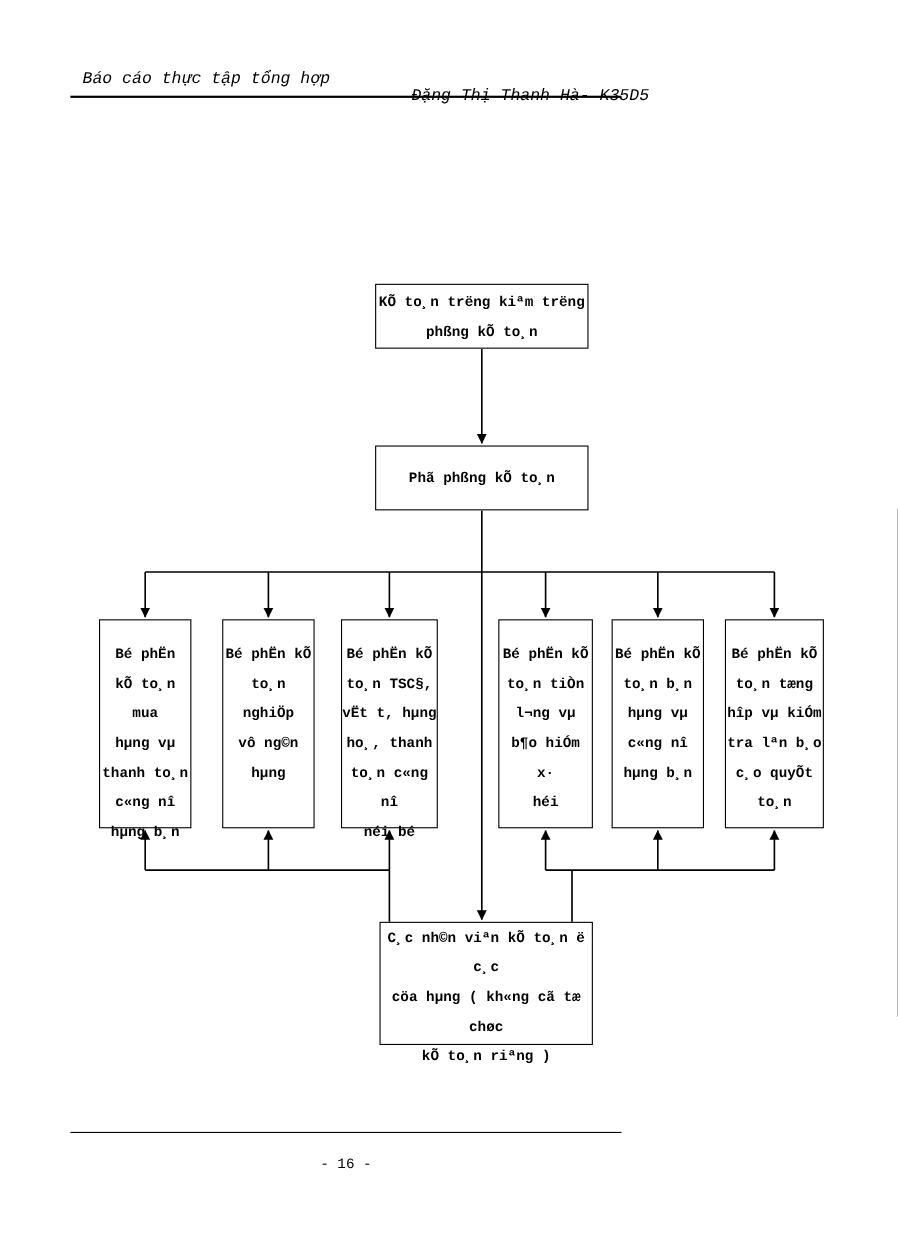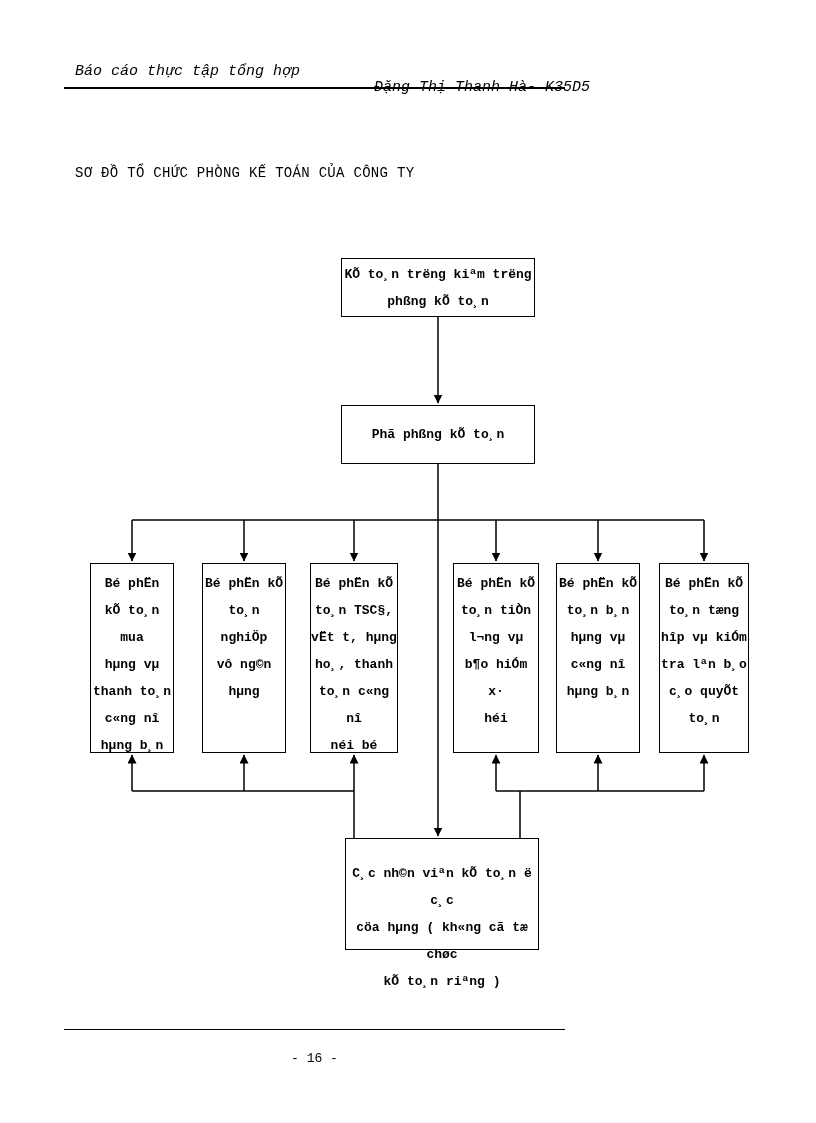--- a/index.html
+++ b/index.html
@@ -43,24 +43,24 @@
     font-size:13px;
     line-height:27px;
     white-space:pre-line;
   }
   .box-center{
     display:flex;
     align-items:center;
     justify-content:center;
   }
   .box-topalign{
-    padding-top:6px;
+    padding-top:17px;
   }
   .staff-pad{
-    padding-top:21px;
+    padding-top:0;
   }
   .connectors{
     position:absolute;
     left:0;top:0;
     pointer-events:none;
   }
   .footer-text{
     font-size:13px;
     text-align:center;
     margin-top:17px;
@@ -68,21 +68,20 @@
 </style>
 </head>
 <body>
 
 <div class="page">
 
   <div class="abs header-text" style="left:75px;top:63px;">Báo cáo thực tập tổng hợp</div>
   <div class="abs header-text" style="left:374px;top:79px;">Đặng Thị Thanh Hà- K35D5</div>
   <div class="abs rule" style="left:64px;top:87px;width:501px;"></div>
 
-  <div class="abs doc-title" style="left:75px;top:165px;">SƠ ĐỒ TỔ CHỨC PHÒNG KẾ TOÁN CỦA CÔNG TY</div>
 
   <div class="abs" style="left:0;top:0;width:816px;height:1123px;">
 
     <svg class="connectors" width="816" height="1123" viewBox="0 0 816 1123">
       <defs>
         <marker id="arrow" markerUnits="userSpaceOnUse" markerWidth="10" markerHeight="10" refX="8.5" refY="4.5" orient="auto">
           <path d="M0,0 L9,4.5 L0,9 Z" fill="#000"></path>
         </marker>
       </defs>
       <g stroke="#000" stroke-width="1.5" fill="none">

